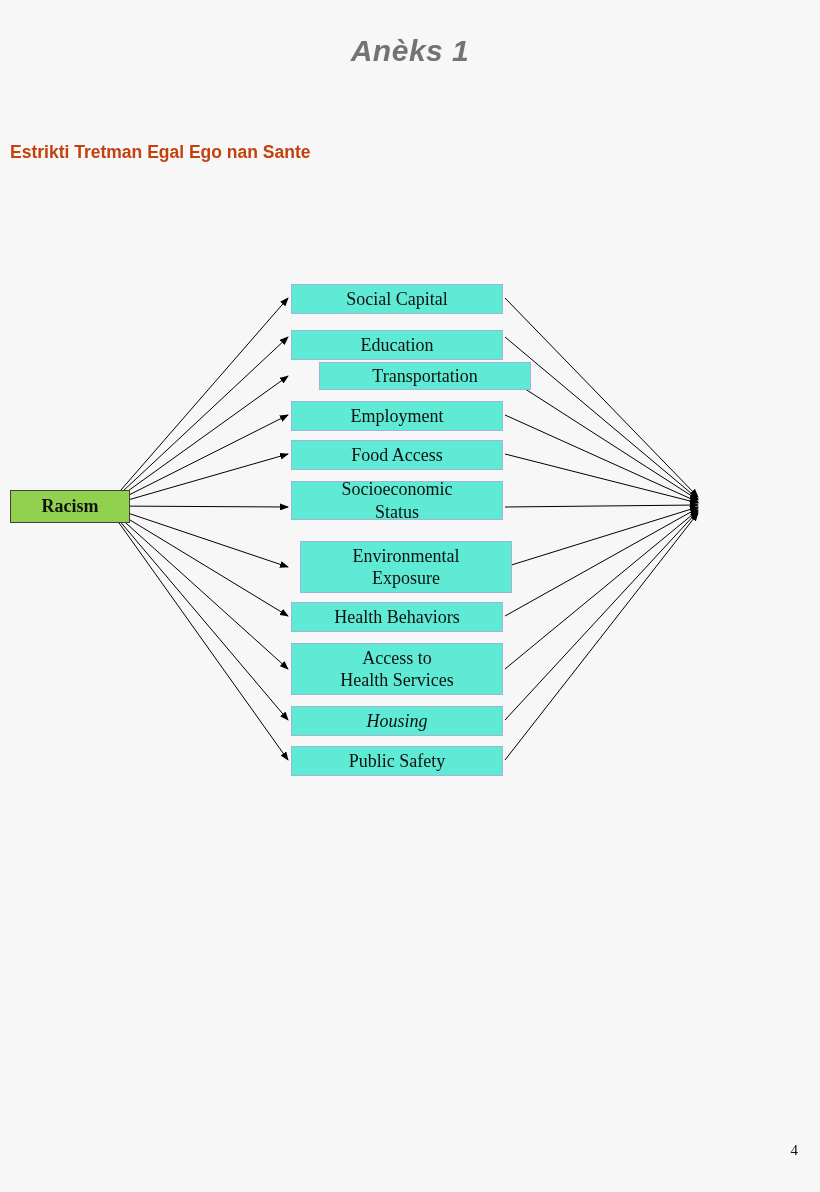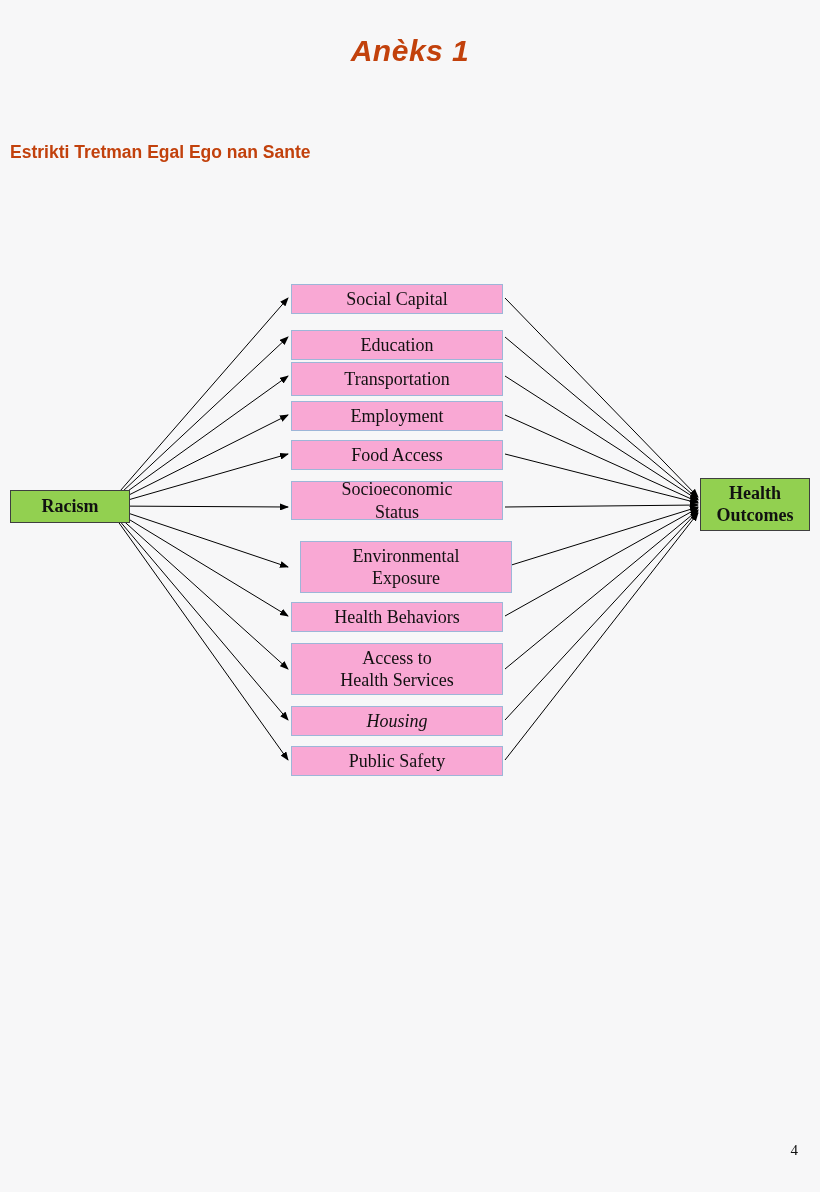--- a/index.html
+++ b/index.html
@@ -16,21 +16,21 @@
       position: absolute;
       top: 34px;
       left: 0;
       width: 100%;
       text-align: center;
       font-family: "Liberation Sans", sans-serif;
       font-style: italic;
       font-weight: bold;
       font-size: 30px;
       margin: 0;
-      color: #c2410c;
+      color: #737373;
       letter-spacing: 0.5px;
     }
     .heading {
       position: absolute;
       top: 142px;
       left: 10px;
       font-family: "Liberation Sans", sans-serif;
       font-weight: bold;
       font-size: 17.5px;
       margin: 0;
@@ -48,21 +48,21 @@
       justify-content: center;
       text-align: center;
       white-space: pre-line;
       font-size: 18px;
       color: #111;
       box-sizing: border-box;
     }
     .factor {
       left: 291px;
       width: 212px;
-      background: #f9a8d4;
+      background: #5eead4;
       border: 1.5px solid #9db6d8;
       line-height: 1.25;
     }
     .endpoint {
       background: #92d050;
       border: 1px solid #3f3f3f;
       font-weight: bold;
       line-height: 1.2;
     }
     .page-number {
@@ -111,31 +111,29 @@
     <line x1="505" y1="616" x2="698" y2="508" stroke="#000" stroke-width="1" marker-end="url(#arrowhead)"></line>
     <line x1="505" y1="669" x2="698" y2="510" stroke="#000" stroke-width="1" marker-end="url(#arrowhead)"></line>
     <line x1="505" y1="720" x2="698" y2="511" stroke="#000" stroke-width="1" marker-end="url(#arrowhead)"></line>
     <line x1="505" y1="760" x2="698" y2="513" stroke="#000" stroke-width="1" marker-end="url(#arrowhead)"></line>
   </svg>
 
   <div class="node endpoint" style="left:10px; top:490px; width:120px; height:33px;">Racism</div>
 
   <div class="node factor" style="top:284px; height:30px;">Social Capital</div>
   <div class="node factor" style="top:330px; height:30px;">Education</div>
-  <div class="node factor" style="top:362px; height:34px;">Transportation</div>
+  <div class="node factor" style="top:362px; height:28px;margin-left:28px;">Transportation</div>
   <div class="node factor" style="top:401px; height:30px;">Employment</div>
   <div class="node factor" style="top:440px; height:30px;">Food Access</div>
   <div class="node factor" style="top:481px; height:39px;">Socioeconomic
 Status</div>
   <div class="node factor" style="top:541px; height:52px;margin-left:9px;">Environmental
 Exposure</div>
   <div class="node factor" style="top:602px; height:30px;">Health Behaviors</div>
   <div class="node factor" style="top:643px; height:52px;">Access to
 Health Services</div>
   <div class="node factor" style="top:706px; height:30px;font-style:italic;">Housing</div>
   <div class="node factor" style="top:746px; height:30px;">Public Safety</div>
 
-  <div class="node endpoint" style="left:700px; top:478px; width:110px; height:53px;">Health
-Outcomes</div>
 
   <div class="page-number">4</div>
 
 </div>
 
 </body></html>

